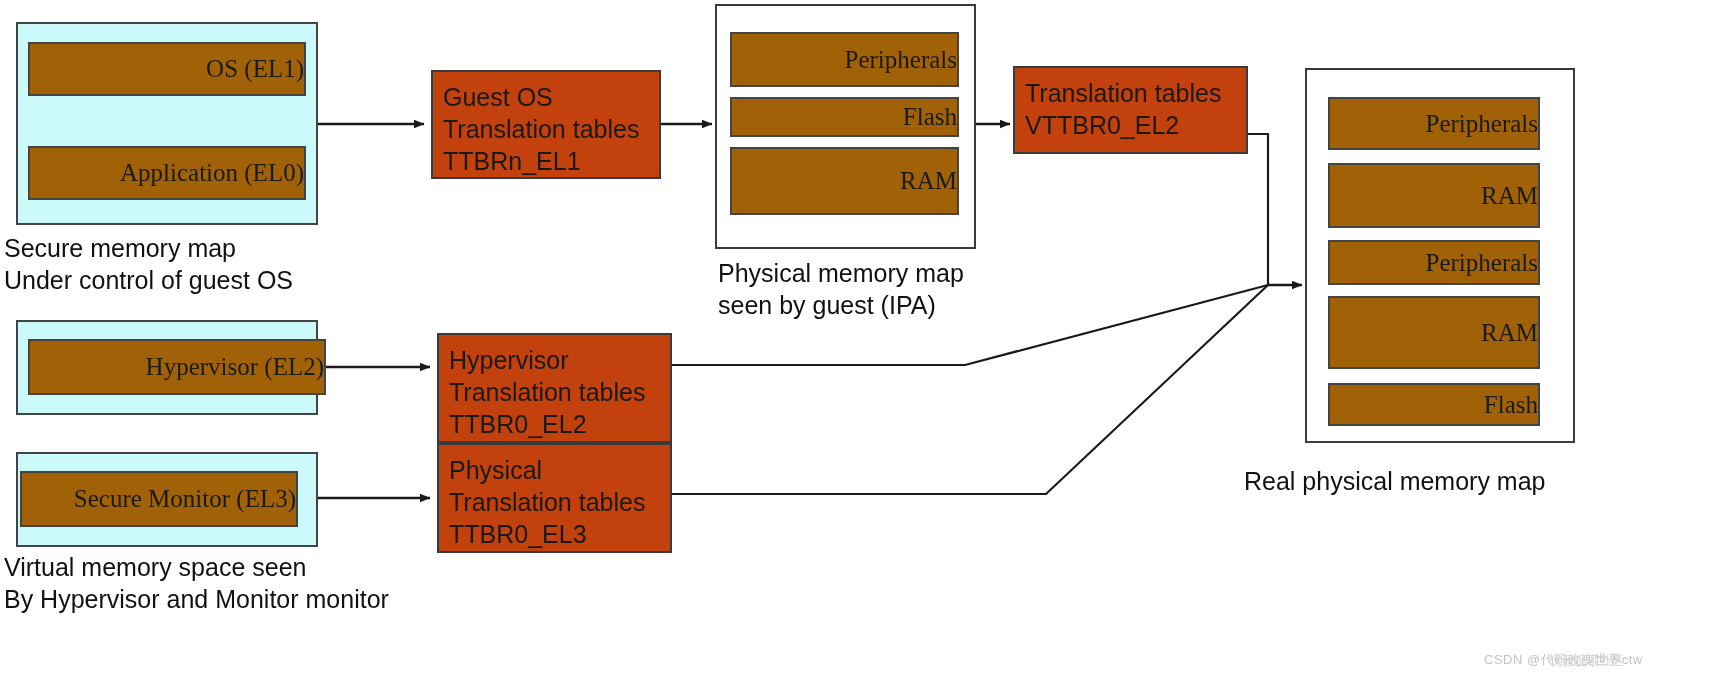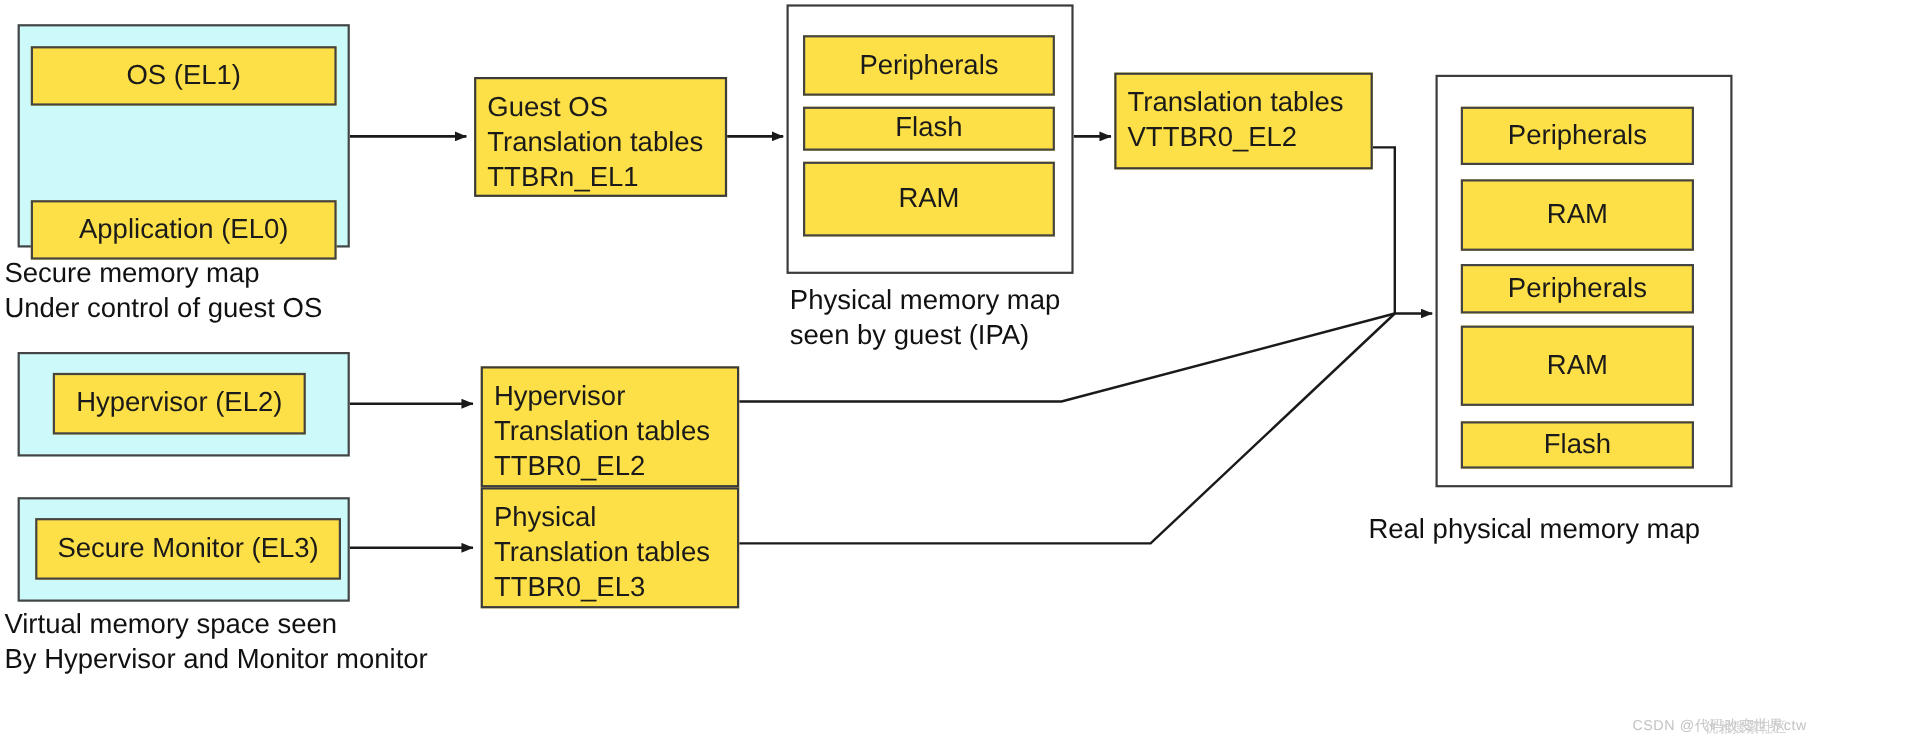--- a/index.html
+++ b/index.html
@@ -19,39 +19,40 @@
 
   
   .vbox {
     position: absolute;
     background: #ccfafa;
     border: 2px solid #444444;
     box-sizing: border-box;
   }
   .wbox {
     position: absolute;
-    background: #fde047;
+    background: #a16207;
     border: 2px solid #444444;
     box-sizing: border-box;
     display: flex;
     align-items: center;
-    justify-content: center;
+    justify-content: flex-end;
     font-size: 25px;
     line-height: 1.1;
     white-space: nowrap;
+    font-family: Liberation Serif, serif;
   }
   .plainbox {
     position: absolute;
     background: #ffffff;
     border: 2px solid #3b3b3b;
     box-sizing: border-box;
   }
   .ttbox {
     position: absolute;
-    background: #fde047;
+    background: #c2410c;
     border: 2px solid #3b3b3b;
     box-sizing: border-box;
     font-size: 25px;
     line-height: 1.28;
     padding: 9px 0 0 10px;
     white-space: nowrap;
   }
   .ttbox .ln { display: block; }
 
   .caption {
@@ -135,21 +136,21 @@
     <g>
       <path d="M1268,285 L1302,285" stroke="#1a1a1a" stroke-width="2.4" fill="none" marker-end="url(#arw)"></path>
     </g>
   </svg>
 
   <div class="vbox" style="left:16px; top:22px; width:302px; height:203px;">
   </div>
   <div class="wbox" style="left:28px; top:42px; width:278px; height:54px;">
     <span>OS (EL1)</span>
   </div>
-  <div class="wbox" style="left:28px; top:146px; width:278px; height:54px;margin-top:36px;">
+  <div class="wbox" style="left:28px; top:146px; width:278px; height:54px;">
     <span>Application (EL0)</span>
   </div>
   <div class="caption" style="left:4px; top:233px;">
     <div>Secure memory map</div>
     <div>Under control of guest OS</div>
   </div>
 
   <div class="ttbox" style="left:431px; top:70px; width:230px; height:109px;">
     <span class="ln">Guest OS</span>
     <span class="ln">Translation tables</span>
@@ -172,33 +173,33 @@
     <div>seen by guest (IPA)</div>
   </div>
 
   <div class="ttbox" style="left:1013px; top:66px; width:235px; height:88px;">
     <span class="ln">Translation tables</span>
     <span class="ln">VTTBR0_EL2</span>
   </div>
 
   <div class="vbox" style="left:16px; top:320px; width:302px; height:95px;">
   </div>
-  <div class="wbox" style="left:28px; top:339px; width:230px; height:56px;margin-left:20px;">
+  <div class="wbox" style="left:28px; top:339px; width:298px; height:56px;">
     <span>Hypervisor (EL2)</span>
   </div>
 
   <div class="ttbox" style="left:437px; top:313px; width:235px; height:110px;margin-top:20px;">
     <span class="ln">Hypervisor</span>
     <span class="ln">Translation tables</span>
     <span class="ln">TTBR0_EL2</span>
   </div>
 
   <div class="vbox" style="left:16px; top:452px; width:302px; height:95px;">
   </div>
-  <div class="wbox" style="left:32px; top:471px; width:278px; height:56px;">
+  <div class="wbox" style="left:20px; top:471px; width:278px; height:56px;">
     <span>Secure Monitor (EL3)</span>
   </div>
   <div class="caption" style="left:4px; top:552px;">
     <div>Virtual memory space seen</div>
     <div>By Hypervisor and Monitor monitor</div>
   </div>
 
   <div class="ttbox" style="left:437px; top:443px; width:235px; height:110px;">
     <span class="ln">Physical</span>
     <span class="ln">Translation tables</span>

